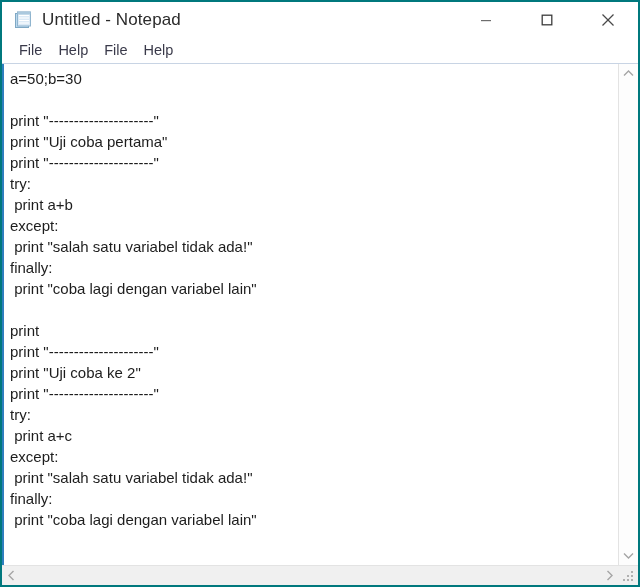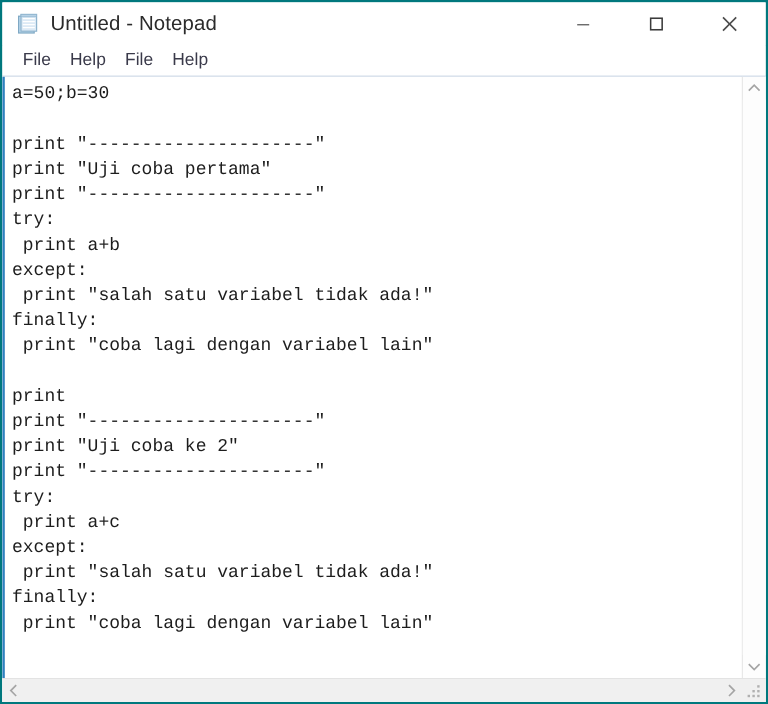--- a/index.html
+++ b/index.html
@@ -109,21 +109,21 @@
     background: #ffffff;
     overflow: hidden;
     position: relative;
     padding: 4px 0 0 0;
     box-sizing: border-box;
     border-left: 2px solid #2f7fbf;
   }
   #code {
     margin: 0;
     padding: 0 0 0 6px;
-    font-family: Liberation Mono, monospace;
+    font-family: Liberation Sans, sans-serif;
     font-size: 15px;
     line-height: 21px;
     color: #1d1d1d;
     white-space: pre;
     letter-spacing: 0px;
   }
 
   
   #vscroll {
     width: 19px;

